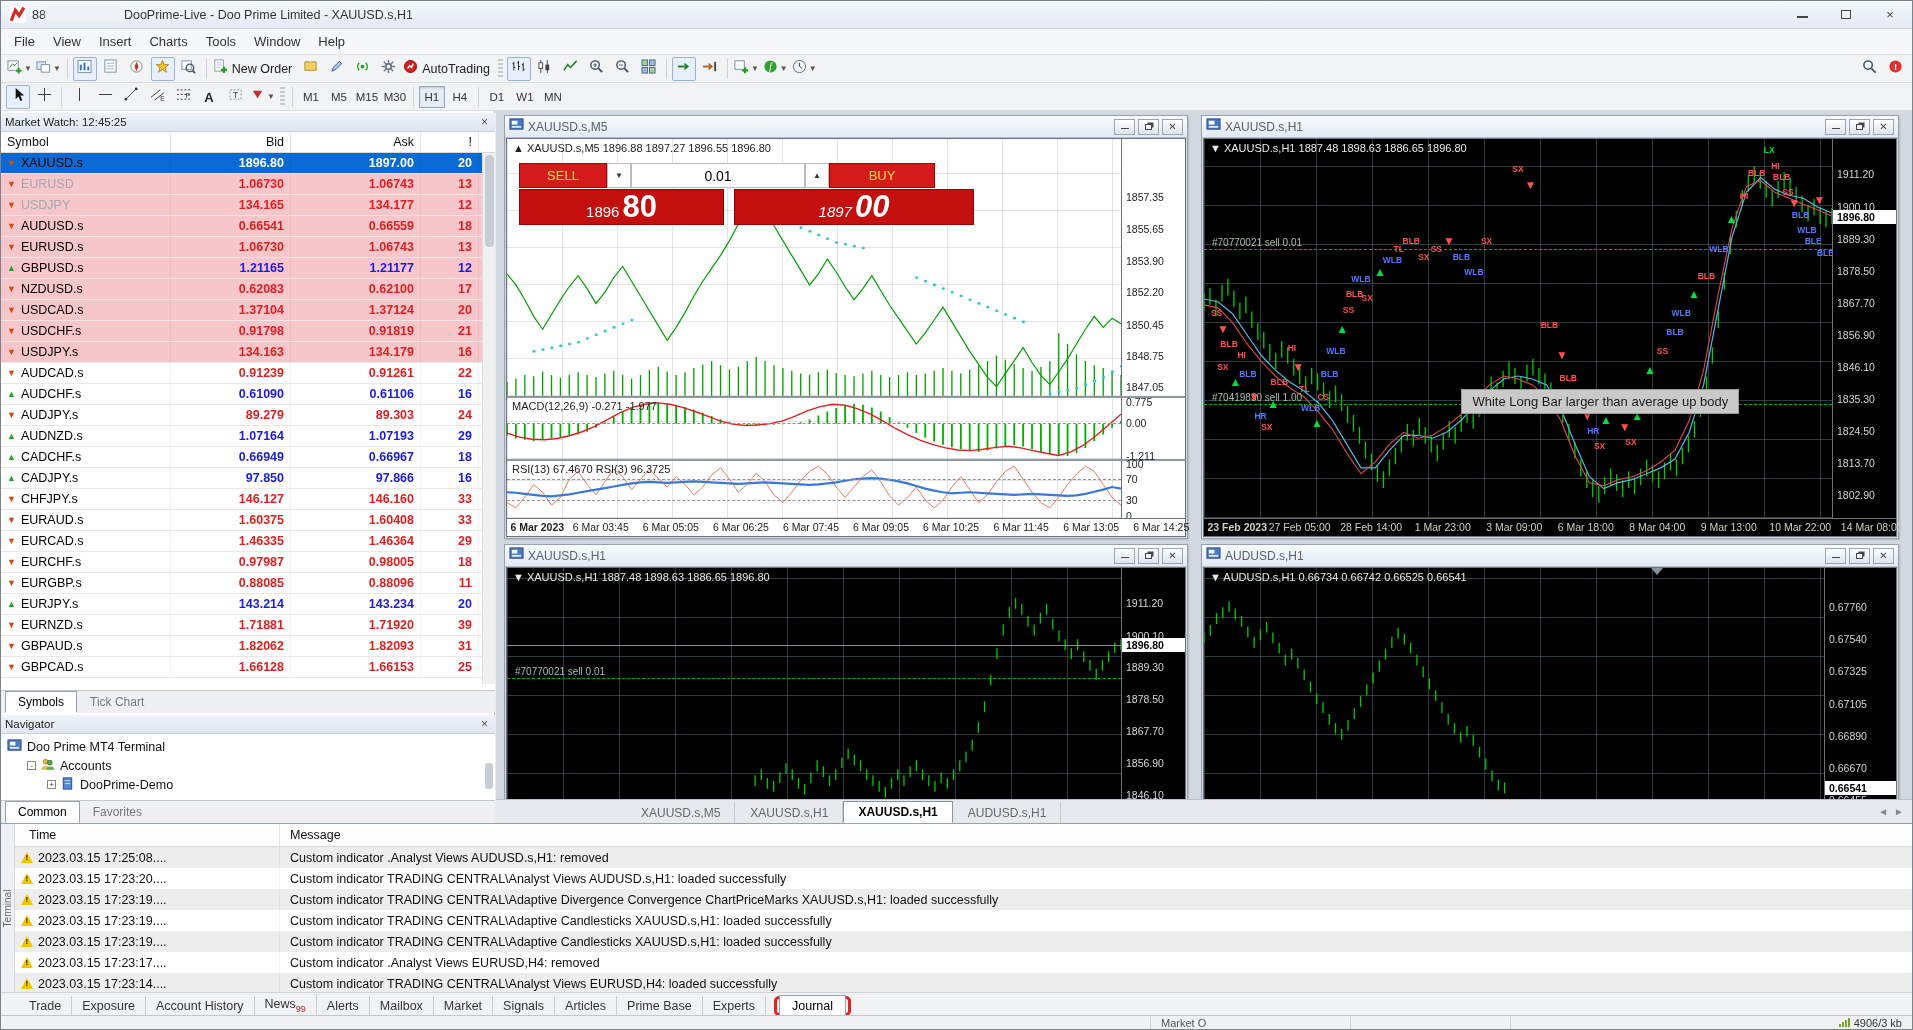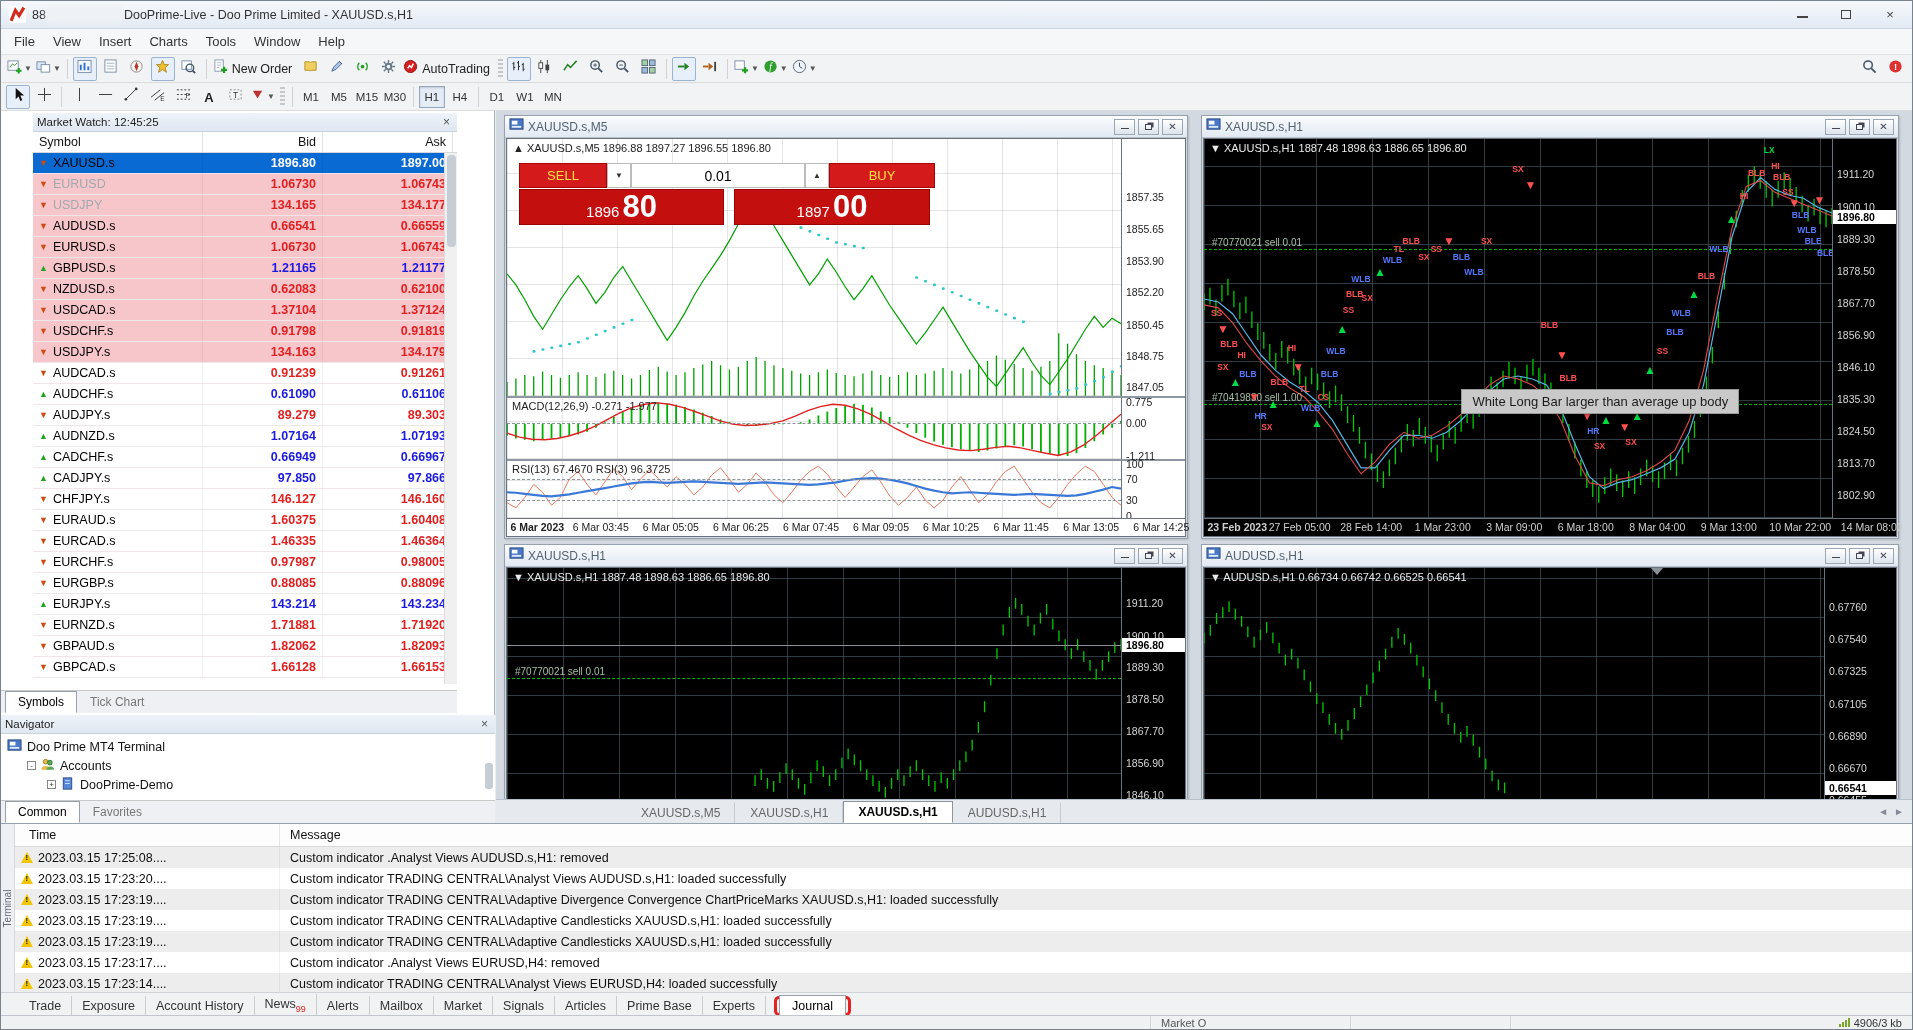--- a/index.html
+++ b/index.html
@@ -28,21 +28,21 @@
   .tb-right{margin-left:auto;display:flex;align-items:center;}
   .tfbtn{min-width:26px;height:22px;display:flex;align-items:center;justify-content:center;font-size:11.5px;color:#333;border:1px solid transparent;margin:0 1px;}
   .tfbtn.on{border-color:#94a8c0;background:#e4ecf6;box-shadow:inset 0 1px 2px rgba(0,0,0,.15);}
   .charA{font-weight:bold;font-size:13px;color:#222;}
   
   .main{position:relative;height:907px;}
   .leftcol{position:absolute;left:0;top:0;width:494px;height:712px;background:#fff;border-right:1px solid #aab2bc;}
   
   .panel-title{height:19px;background:linear-gradient(#eef3f9,#dfe7f1);border-bottom:1px solid #c8d0da;display:flex;align-items:center;font-size:11.5px;color:#222;padding:0 4px;}
   .panel-title .x{margin-left:auto;color:#555;font-size:12px;padding:0 3px;}
-  .mw{position:absolute;top:2px;left:0;width:456px;height:600px;background:#fff;padding-left:32px;}
+  .mw{position:absolute;top:2px;left:0;width:494px;height:600px;background:#fff;}
   .mw-head{display:grid;grid-template-columns:170px 120px 130px 58px;height:21px;border-bottom:1px solid #d8d8d8;font-size:12.5px;color:#111;align-items:center;}
   .mw-head div{padding:0 6px;border-right:1px solid #e4e4e4;height:100%;display:flex;align-items:center;}
   .mw-head .num{justify-content:flex-end;}
   .mw-rows{position:relative;height:531px;overflow:hidden;}
   .mw-row{display:grid;grid-template-columns:170px 120px 130px 58px;height:21px;font-size:12.5px;align-items:center;border-bottom:1px solid #efe7e7;}
   .mw-row div{padding:0 6px;height:100%;display:flex;align-items:center;border-right:1px solid rgba(0,0,0,0.05);}
   .mw-row .num{justify-content:flex-end;font-weight:600;}
   .mw-row.pink{background:#f7c6ca;}
   .mw-row.sel{background:#0a6ad4;}
   .mw-row.sel div{color:#fff !important;}
@@ -103,21 +103,21 @@
   .trade{position:absolute;left:12px;top:24px;width:472px;z-index:8;font-family:"Liberation Sans",sans-serif;}
   .trow{display:flex;height:25px;}
   .tp-sell,.tp-buy{background:#d41a1a;color:#fde047;display:flex;align-items:center;justify-content:center;font-size:13px;border:1px solid #a00;}
   .tp-sell{width:88px;} .tp-buy{width:106px;}
   .spin{width:24px;background:#fff;border:1px solid #bbb;display:flex;align-items:center;justify-content:center;font-size:8px;color:#333;}
   .lot{width:174px;background:#fff;border:1px solid #bbb;display:flex;align-items:center;justify-content:center;font-size:14px;color:#000;}
   .prow{display:flex;margin-top:1px;gap:10px;}
   .pprice{background:#c40f0f;color:#fff;height:36px;display:flex;align-items:flex-end;justify-content:center;padding-bottom:2px;border:1px solid #900;}
   .pprice .small{font-size:15px;margin-right:3px;margin-bottom:2px;}
   .pprice .big{font-size:31px;font-weight:bold;line-height:30px;}
-  .pp-sell{width:205px;} .pp-buy{width:196px;}
+  .pp-sell{width:205px;} .pp-buy{width:240px;font-style:italic;}
   
   .ctabs{position:absolute;left:0;right:0;top:688px;height:24px;background:#e6e9ee;border-top:1px solid #b8c0ca;display:flex;align-items:flex-end;padding-left:130px;z-index:20;}
   .ctab{font-size:12px;color:#666;padding:3px 14px;border:1px solid transparent;border-bottom:none;white-space:nowrap;border-right:1px solid #c8ccd2;}
   .ctab.on{background:#fff;border:1px solid #8b95a1;border-bottom-color:#fff;color:#000;font-weight:bold;}
   .ctab-arrows{margin-left:auto;margin-right:8px;display:flex;gap:6px;color:#889;font-size:10px;align-self:center;}
   
   .terminal{position:absolute;left:0;right:0;top:712px;height:195px;background:#fff;border-top:1px solid #98a2ac;}
   .term-side{position:absolute;left:0;top:0;bottom:26px;width:14px;background:#eef0f3;border-right:1px solid #d4d8dd;display:flex;align-items:center;justify-content:center;}
   .term-side span{transform:rotate(-90deg);font-size:10px;color:#667;white-space:nowrap;}
   .jhead{position:absolute;left:14px;right:0;top:0;height:23px;display:flex;border-bottom:1px solid #d8d8d8;background:#fdfdfd;font-size:12.5px;color:#111;align-items:center;}

